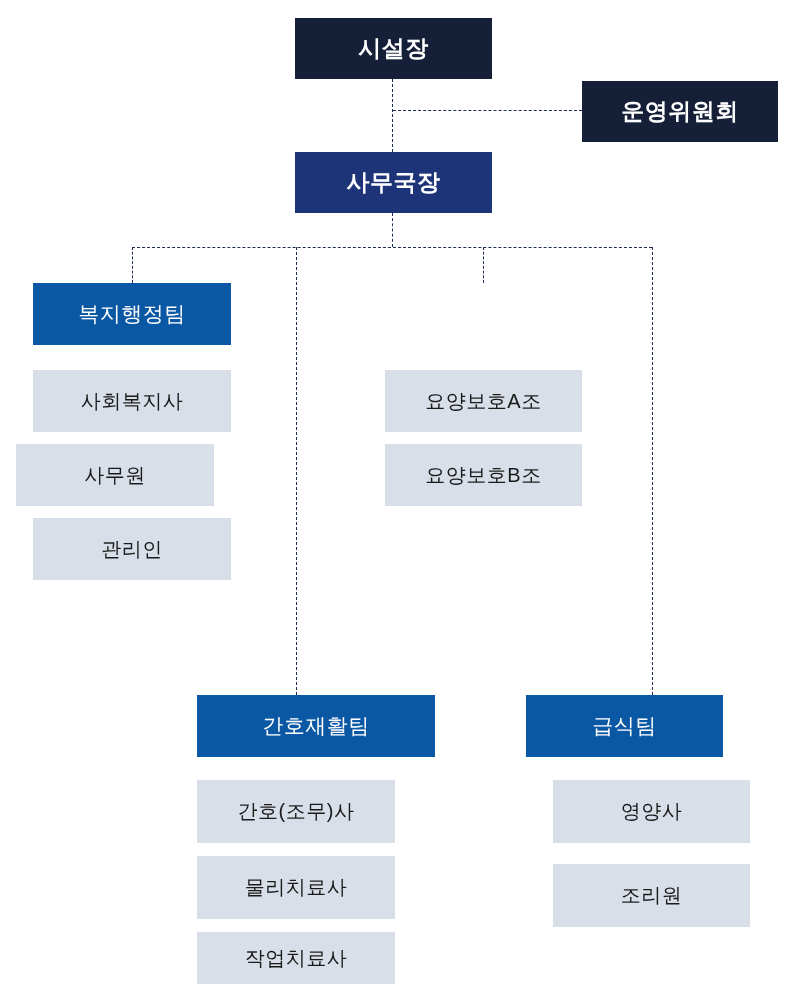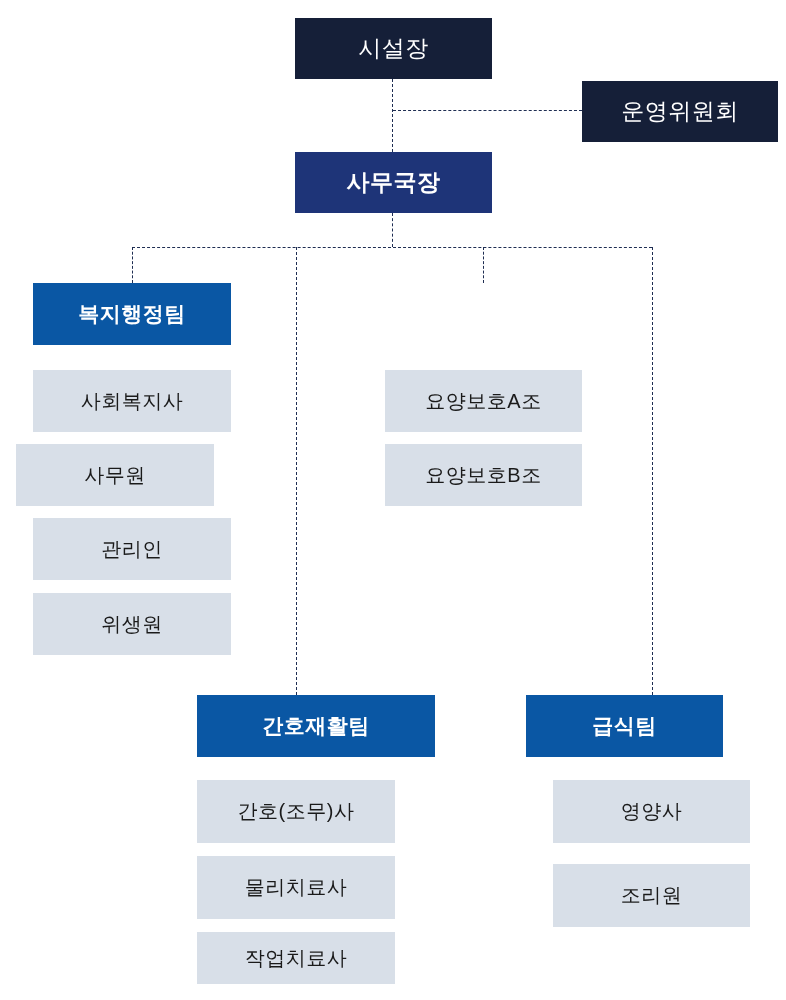--- a/index.html
+++ b/index.html
@@ -31,33 +31,33 @@
     align-items: center;
     justify-content: center;
     box-sizing: border-box;
     text-align: center;
     letter-spacing: 0.5px;
   }
   .node.top-dark {
     background: var(--top-node-bg);
     color: var(--node-text-light);
     font-size: 23px;
-    font-weight: 400;
+    font-weight: 700;
   }
   .node.manager {
     background: var(--manager-node-bg);
     color: var(--node-text-light);
     font-size: 23px;
     font-weight: 700;
   }
   .node.team {
     background: var(--team-node-bg);
     color: var(--node-text-light);
     font-size: 21px;
-    font-weight: 700;
+    font-weight: 400;
   }
   .node.member {
     background: var(--member-node-bg);
     color: var(--member-text);
     font-size: 20px;
     font-weight: 500;
   }
   .conn {
     position: absolute;
   }
@@ -123,21 +123,20 @@
   <div class="node top-dark pos-committee">운영위원회</div>
   <div class="node manager pos-manager">사무국장</div>
 
   <div class="node team pos-team-0">복지행정팀</div>
   <div class="node team pos-team-2">간호재활팀</div>
   <div class="node team pos-team-3">급식팀</div>
 
   <div class="node member pos-m-0-0">사회복지사</div>
   <div class="node member pos-m-0-1">사무원</div>
   <div class="node member pos-m-0-2">관리인</div>
-  <div class="node member pos-m-0-3">위생원</div>
 
   <div class="node member pos-m-1-0">요양보호A조</div>
   <div class="node member pos-m-1-1">요양보호B조</div>
 
   <div class="node member pos-m-2-0">간호(조무)사</div>
   <div class="node member pos-m-2-1">물리치료사</div>
   <div class="node member pos-m-2-2">작업치료사</div>
 
   <div class="node member pos-m-3-0">영양사</div>
   <div class="node member pos-m-3-1">조리원</div>

